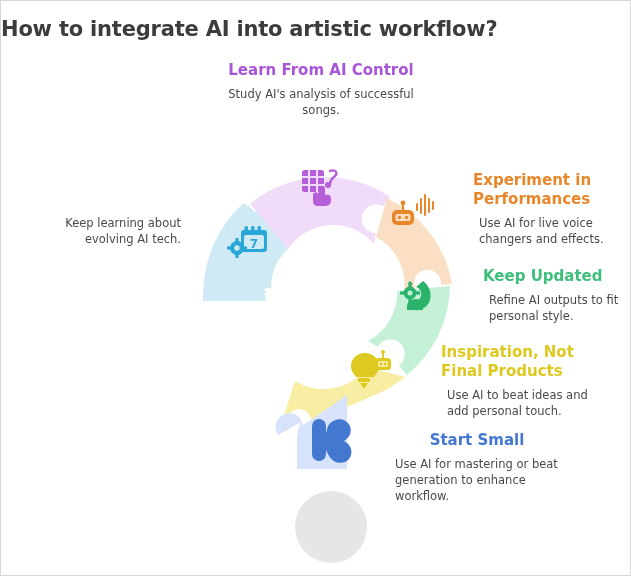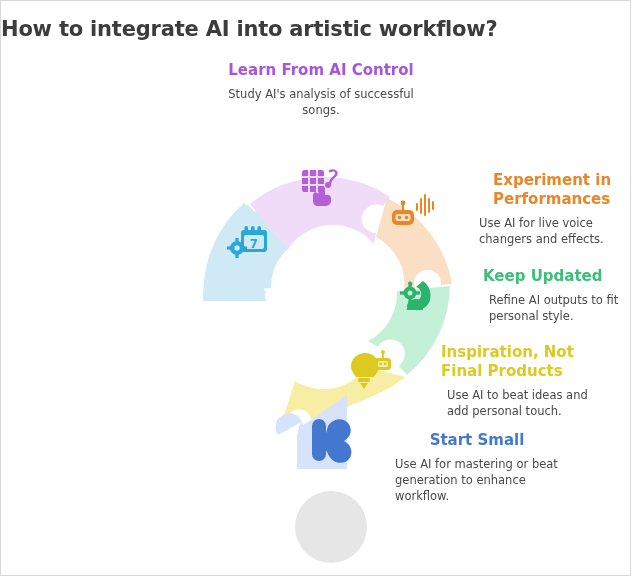--- a/index.html
+++ b/index.html
@@ -63,21 +63,21 @@
   #note-learn .note-title { color: #a855d8; }
 
   #note-stay {
     left: 8px; top: 208px; width: 178px; text-align: right;
   }
   #note-stay .note-title { color: #38a5d8; }
 
   #note-experiment {
     left: 472px; top: 170px; width: 152px; text-align: left;
   }
-  #note-experiment .note-title { color: #e8862a; margin-left: 20px; }
+  #note-experiment .note-title { color: #e8862a; }
 
   #note-keep {
     left: 482px; top: 266px; width: 146px; text-align: left;
   }
   #note-keep .note-title { color: #3dbf79; }
 
   #note-inspiration {
     left: 440px; top: 342px; width: 172px; text-align: left;
   }
   #note-inspiration .note-title { color: #ddc91f; }
@@ -249,20 +249,21 @@
 
     <circle cx="330" cy="526" r="36" fill="#e6e6e6"></circle>
   </svg>
 
   <div class="note" id="note-learn">
     <p class="note-title">Learn From AI Control</p>
     <p class="note-body">Study AI's analysis of successful songs.</p>
   </div>
 
   <div class="note" id="note-stay">
+    <p class="note-body">Keep learning about evolving AI tech.</p>
   </div>
 
   <div class="note" id="note-experiment">
     <p class="note-title">Experiment in Performances</p>
     <p class="note-body">Use AI for live voice changers and effects.</p>
   </div>
 
   <div class="note" id="note-keep">
     <p class="note-title">Keep Updated</p>
     <p class="note-body">Refine AI outputs to fit personal style.</p>

